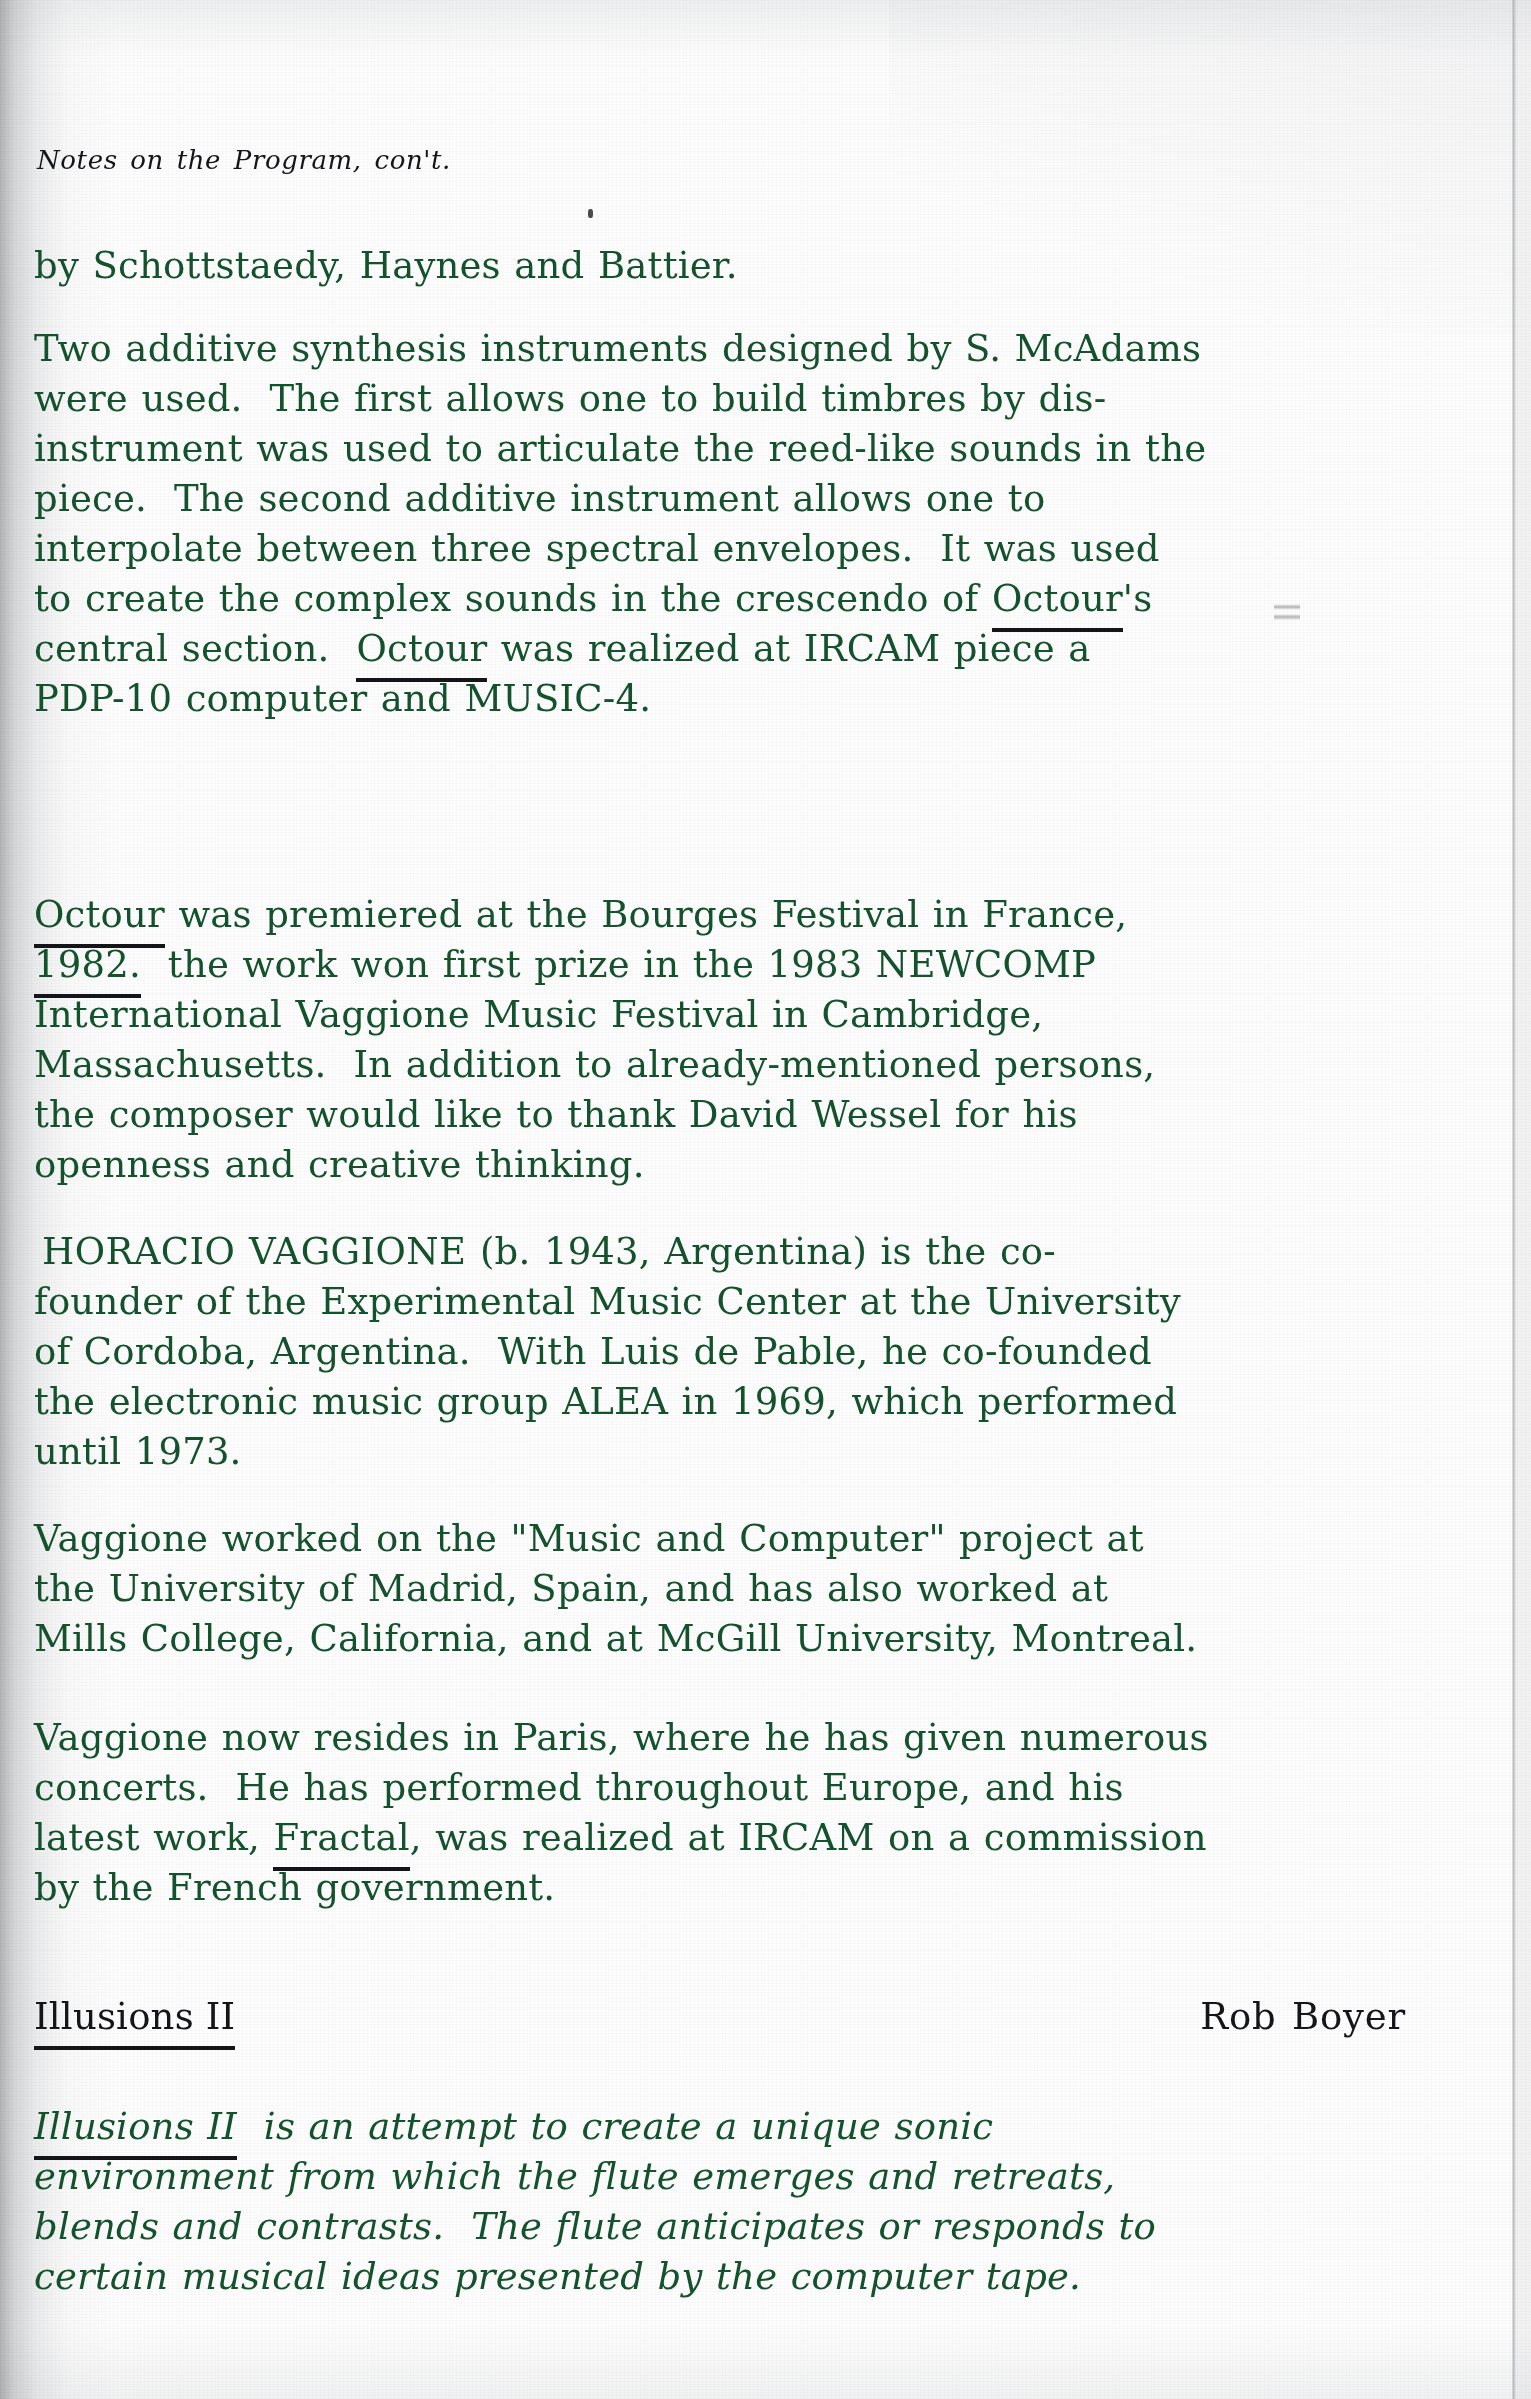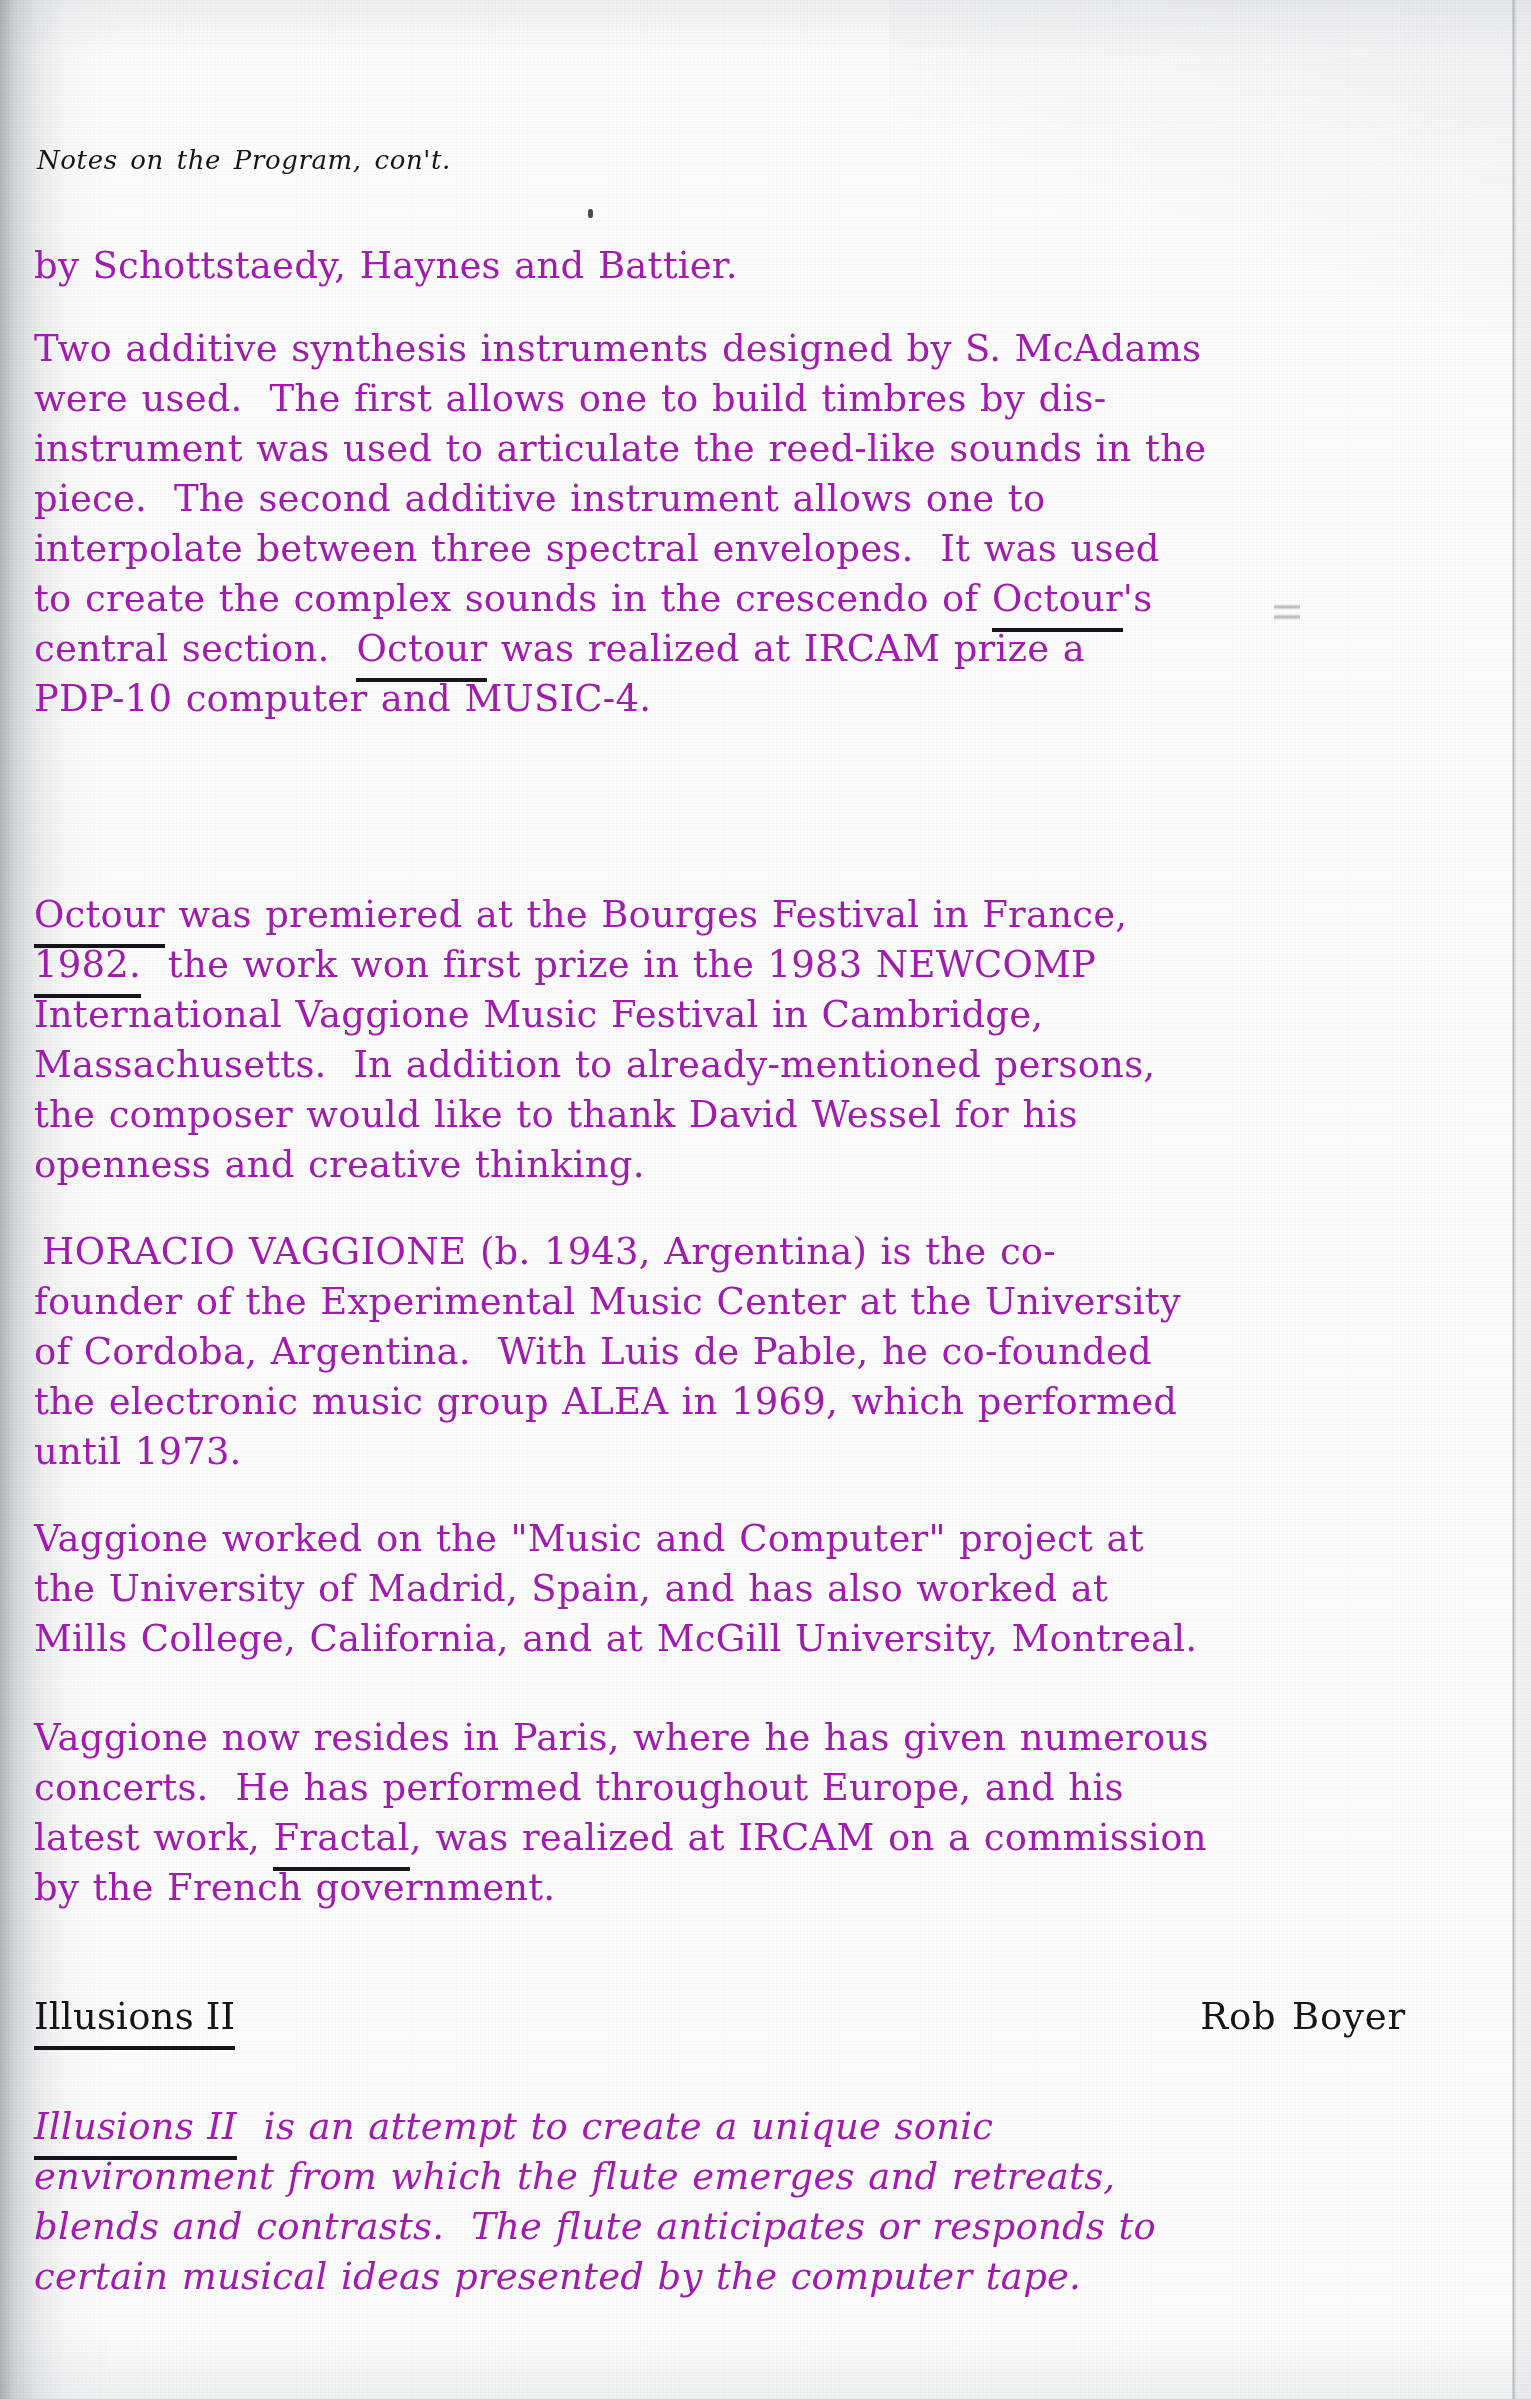--- a/index.html
+++ b/index.html
@@ -121,21 +121,21 @@
     left: 34px;
     width: 1460px;
   }
 
   .line {
     font-size: 37px;
     line-height: 50px;
     letter-spacing: 0.2px;
     word-spacing: 1.5px;
     white-space: pre;
-    color: #a21caf;
+    color: #14532d;
   }
 
   
   .u {
     position: relative;
     display: inline-block;
   }
   .u::after {
     content: "";
     position: absolute;
@@ -227,21 +227,21 @@
       <div class="line">by Schottstaedy, Haynes and Battier.</div>
     </div>
 
     <div class="block" style="top: 324px;">
       <div class="line">Two additive synthesis instruments designed by S. McAdams</div>
       <div class="line">were used.  The first allows one to build timbres by dis-</div>
       <div class="line">instrument was used to articulate the reed-like sounds in the</div>
       <div class="line">piece.  The second additive instrument allows one to</div>
       <div class="line">interpolate between three spectral envelopes.  It was used</div>
       <div class="line"><span>to create the complex sounds in the crescendo of </span><span class="u">Octour</span><span>'s</span></div>
-      <div class="line"><span>central section.  </span><span class="u">Octour</span><span> was realized at IRCAM prize a</span></div>
+      <div class="line"><span>central section.  </span><span class="u">Octour</span><span> was realized at IRCAM piece a</span></div>
       <div class="line">PDP-10 computer and MUSIC-4.</div>
     </div>
 
     <div class="smudge"></div>
 
     <div class="block" style="top: 890px;">
       <div class="line"><span class="u">Octour</span><span> was premiered at the Bourges Festival in France,</span></div>
       <div class="line"><span class="u">1982.</span><span>  the work won first prize in the 1983 NEWCOMP</span></div>
       <div class="line">International Vaggione Music Festival in Cambridge,</div>
       <div class="line">Massachusetts.  In addition to already-mentioned persons,</div>

